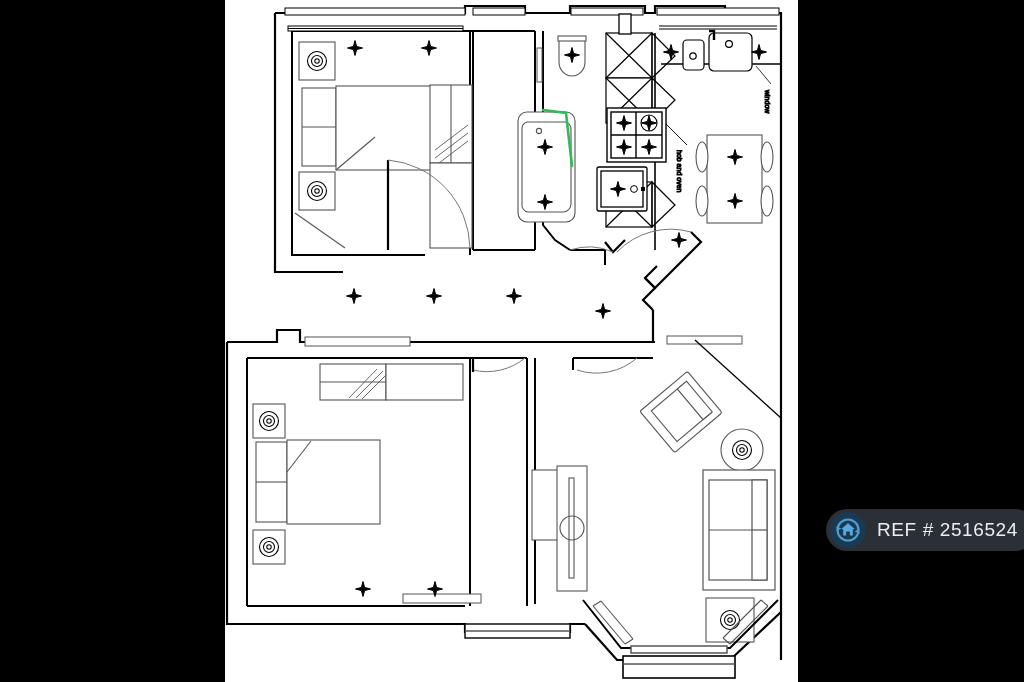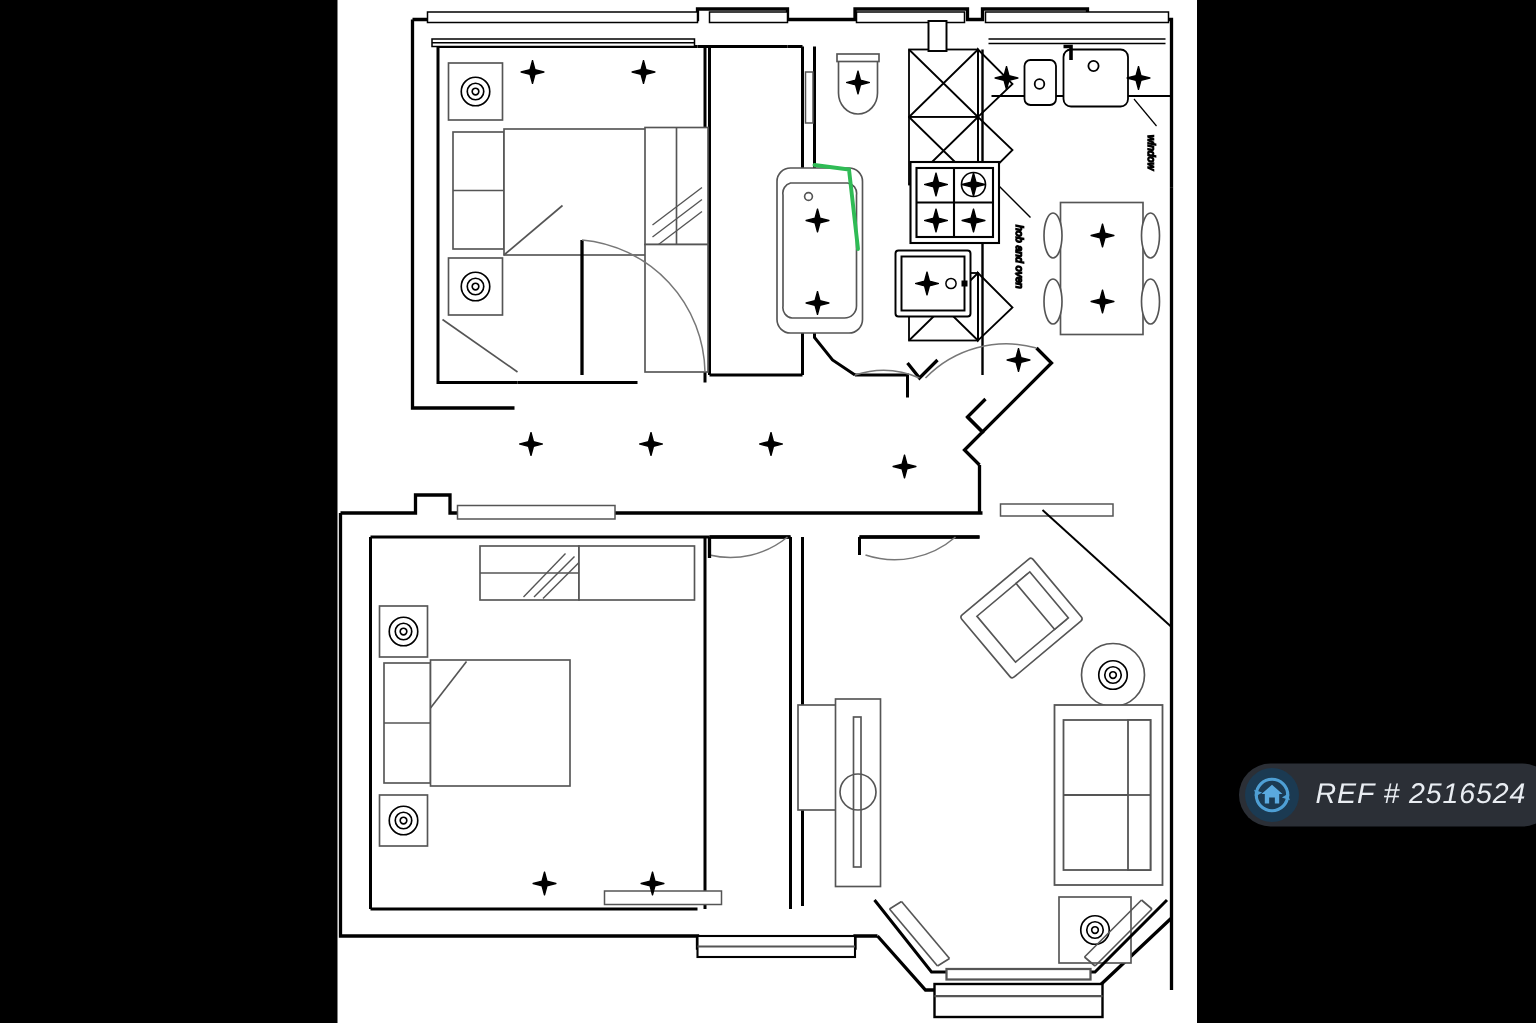--- a/index.html
+++ b/index.html
@@ -7,21 +7,20 @@
   html, body {
     width:1024px; height:682px;
     background:#000;
     font-family:"Liberation Sans", sans-serif;
     overflow:hidden;
   }
   #root {
     position:relative;
     width:1024px; height:552px;
     background:#000;
-    font-style:italic;
   }
   
   #canvas {
     position:absolute;
     left:225px; top:0px;
     width:573px; height:682px;
     background:#ffffff;
   }
   #plan-svg { display:block; width:573px; height:682px; }
 

